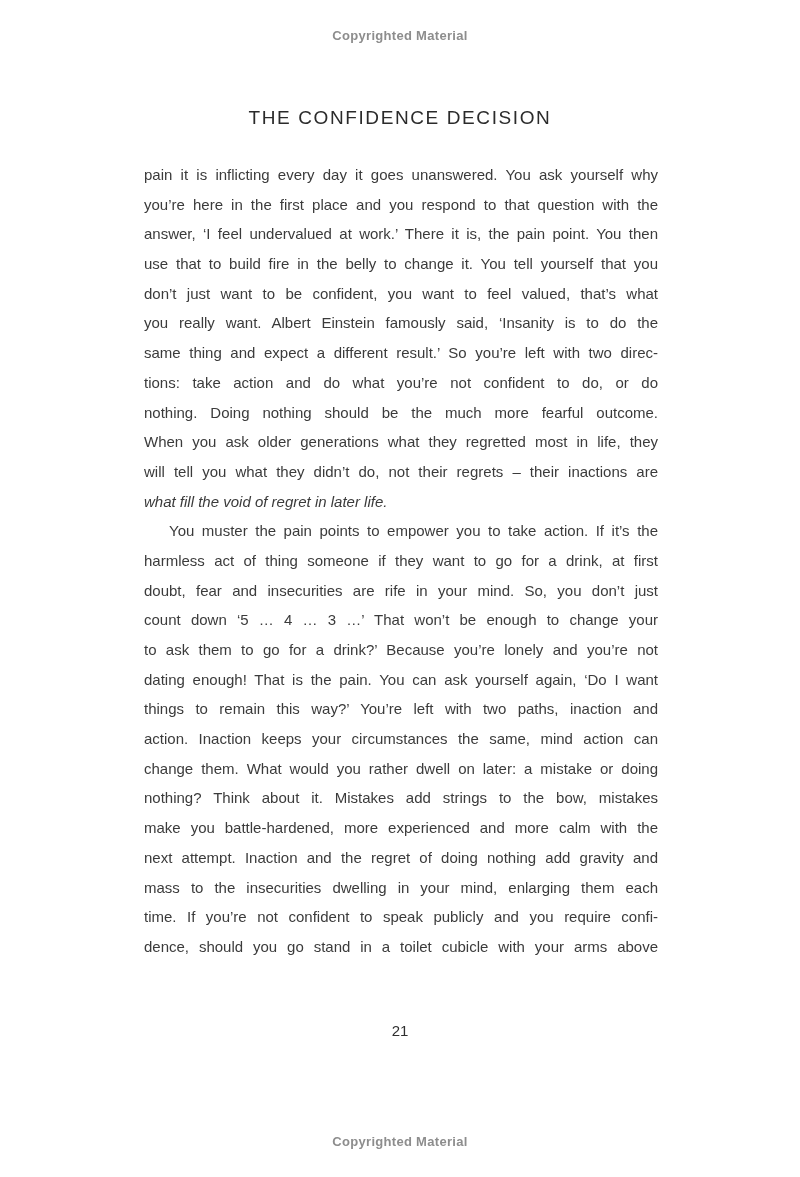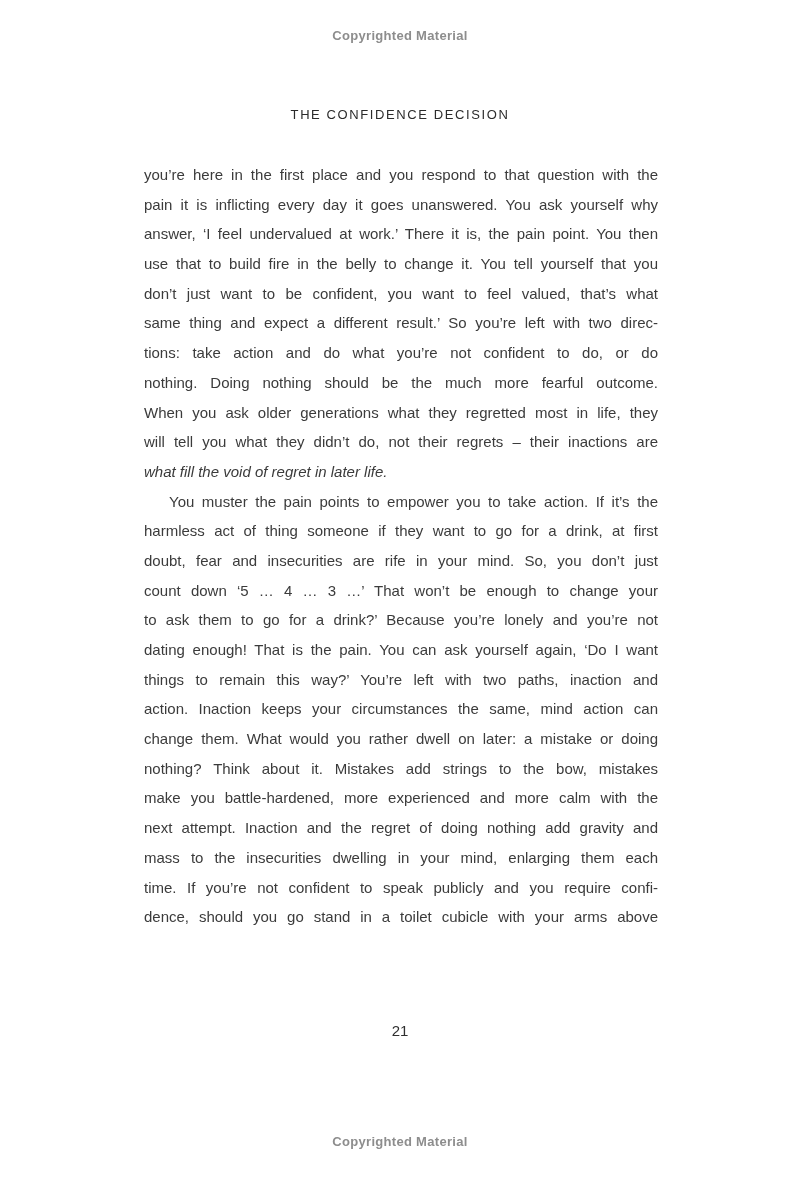--- a/index.html
+++ b/index.html
@@ -27,21 +27,21 @@
   }
   .notice.top { top: 28px; }
   .notice.bottom { top: 1134px; }
   .chapter {
     position: absolute;
     top: 107px;
     left: 0;
     width: 100%;
     text-align: center;
     color: #2b2b2b;
-    font-size: 13px;
+    font-size: 19px;
     font-weight: 400;
     letter-spacing: 1.6px;
   }
   .body-text {
     position: absolute;
     top: 160px;
     left: 144px;
     width: 514px;
     color: #3b3b3b;
     font-size: 15px;
@@ -67,25 +67,26 @@
 </style>
 </head>
 <body>
 
 <div class="page">
   <div class="notice top">Copyrighted Material</div>
 
   <div class="chapter">THE CONFIDENCE DECISION</div>
 
   <div class="body-text" id="body-text">
+      <div class="line" style="">pain it is inflicting every day it goes unanswered. You ask yourself why</div>
       <div class="line" style="">you’re here in the first place and you respond to that question with the</div>
-      <div class="line" style="">pain it is inflicting every day it goes unanswered. You ask yourself why</div>
       <div class="line" style="">answer, ‘I feel undervalued at work.’ There it is, the pain point. You then</div>
       <div class="line" style="">use that to build fire in the belly to change it. You tell yourself that you</div>
       <div class="line" style="">don’t just want to be confident, you want to feel valued, that’s what</div>
+      <div class="line" style="">you really want. Albert Einstein famously said, ‘Insanity is to do the</div>
       <div class="line" style="">same thing and expect a different result.’ So you’re left with two direc-</div>
       <div class="line" style="">tions: take action and do what you’re not confident to do, or do</div>
       <div class="line" style="">nothing. Doing nothing should be the much more fearful outcome.</div>
       <div class="line" style="">When you ask older generations what they regretted most in life, they</div>
       <div class="line" style="">will tell you what they didn’t do, not their regrets – their inactions are</div>
       <div class="line lastline" style="">what fill the void of regret in later life.</div>
       <div class="line indent" style="">You muster the pain points to empower you to take action. If it’s the</div>
       <div class="line" style="">harmless act of thing someone if they want to go for a drink, at first</div>
       <div class="line" style="">doubt, fear and insecurities are rife in your mind. So, you don’t just</div>
       <div class="line" style="">count down ‘5 … 4 … 3 …’ That won’t be enough to change your</div>

